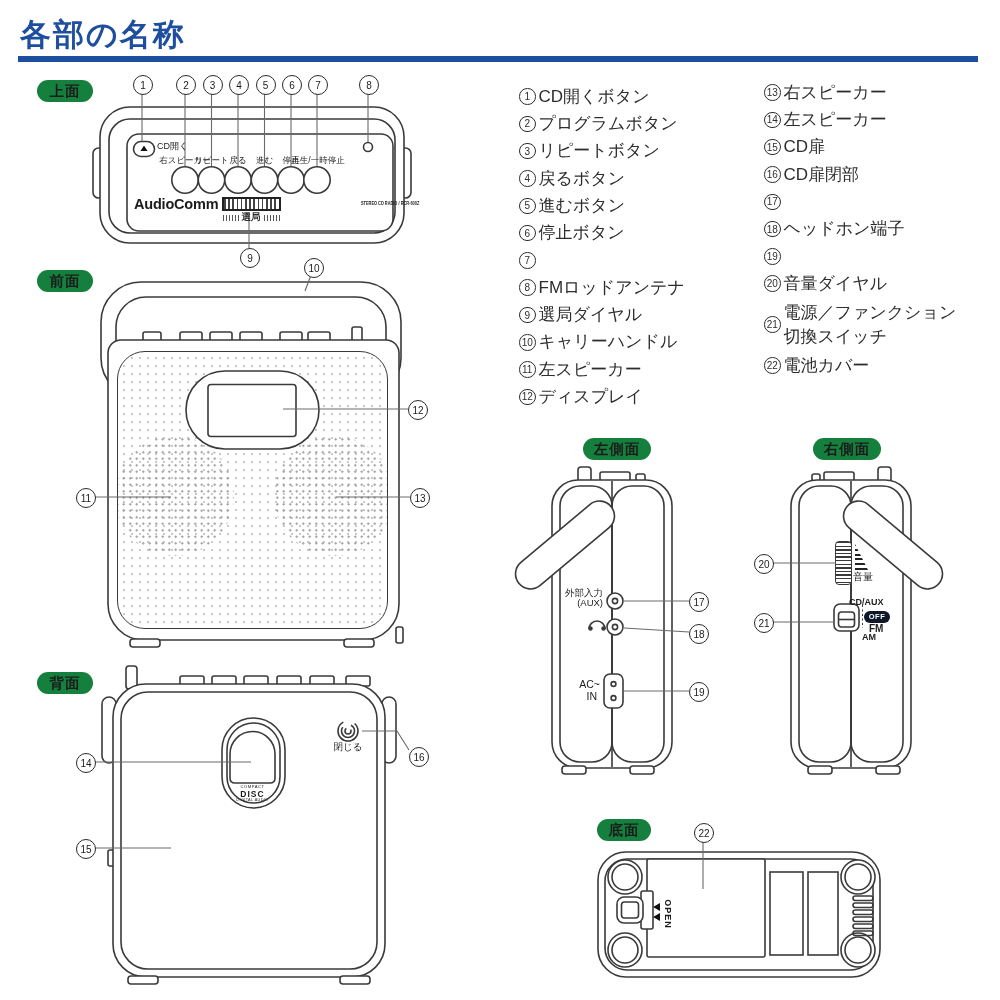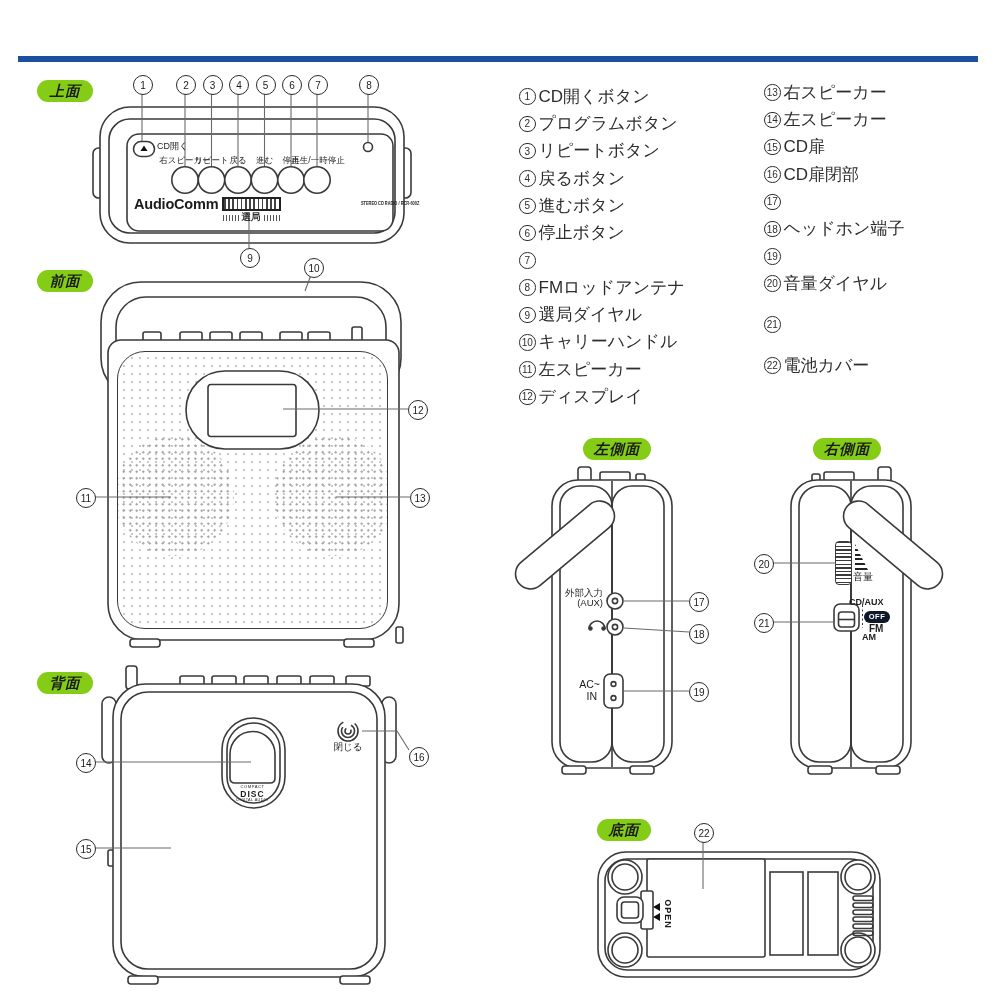--- a/index.html
+++ b/index.html
@@ -9,22 +9,22 @@
   #svg-under{z-index:1;}
   .decor{position:absolute;z-index:2;box-sizing:border-box;}
   #svg-over{z-index:3;}
   .lbl{position:absolute;z-index:4;color:#1c1c1c;line-height:1.1;}
   .co{position:absolute;z-index:4;width:18px;height:18px;border:1.3px solid #2a2a2a;border-radius:50%;
       background:#fff;display:flex;align-items:center;justify-content:center;font-size:10px;color:#1a1a1a;}
   
   #page-title{position:absolute;left:20px;top:14px;font-size:31px;font-weight:900;letter-spacing:2px;z-index:4;}
   #title-rule{position:absolute;left:18px;top:56px;width:960px;height:6px;z-index:4;}
   
-  .badge{position:absolute;z-index:4;height:22px;border-radius:11px;background:#84cc16;color:#1b1b1b;
-         font-size:14.5px;font-weight:bold;display:flex;align-items:center;justify-content:center;letter-spacing:1px;font-style:italic;}
+  .badge{position:absolute;z-index:4;height:22px;border-radius:11px;background:#15803d;color:#1b1b1b;
+         font-size:14.5px;font-weight:bold;display:flex;align-items:center;justify-content:center;letter-spacing:1px;}
   
   ul.plist{list-style:none;margin:0;padding:0;position:absolute;z-index:4;}
   ul.plist li{display:flex;align-items:center;}
   .cnum{flex-shrink:0;width:16.5px;height:16.5px;border:1.2px solid #2d2d2d;border-radius:50%;
         display:flex;align-items:center;justify-content:center;font-size:10px;margin-right:3px;box-sizing:border-box;}
   .plabel{font-size:17px;white-space:pre-line;line-height:24px;}
   
   #front-panel{left:117px;top:351px;width:271px;height:278px;border:1.6px solid #3a3a3a;border-radius:28px;
      overflow:hidden;background-color:#fff;background-image:radial-gradient(#c9c9c9 1px,transparent 1.15px);
      background-size:8px 8px;background-position:2px 2px;}
@@ -49,20 +49,21 @@
   
   .outline{stroke:#3a3a3a;stroke-width:1.6;fill:none;}
   .outline-f{stroke:#3a3a3a;stroke-width:1.6;fill:#fff;}
   .leader{stroke:#6a6a6a;stroke-width:1.1;fill:none;}
 </style>
 </head>
 <body>
 
 <div id="stage">
 
+  <div id="page-title" style="color:#1e4e9e;">各部の名称</div>
   <div id="title-rule" style="background:#1e4e9e;"></div>
 
   <div class="badge" style="left:37px;top:80px;width:56px;">上面</div>
   <div class="badge" style="left:37px;top:270px;width:56px;">前面</div>
   <div class="badge" style="left:37px;top:672px;width:56px;">背面</div>
   <div class="badge" style="left:583px;top:438px;width:68px;">左側面</div>
   <div class="badge" style="left:813px;top:438px;width:68px;">右側面</div>
   <div class="badge" style="left:597px;top:819px;width:54px;">底面</div>
 
   <svg id="svg-under" class="layer" width="1000" height="1000" viewBox="0 0 1000 1000">
@@ -375,20 +376,22 @@
       </li>
       <li style="height: 27.3px;">
         <span class="cnum">19</span>
       </li>
       <li style="height: 27.3px;">
         <span class="cnum">20</span>
         <span class="plabel">音量ダイヤル</span>
       </li>
       <li style="height: 54.6px;">
         <span class="cnum">21</span>
+        <span class="plabel">電源／ファンクション
+切換スイッチ</span>
       </li>
       <li style="height: 27.3px;">
         <span class="cnum">22</span>
         <span class="plabel">電池カバー</span>
       </li>
     </ul>
 
 </div>
 
 </body></html>

